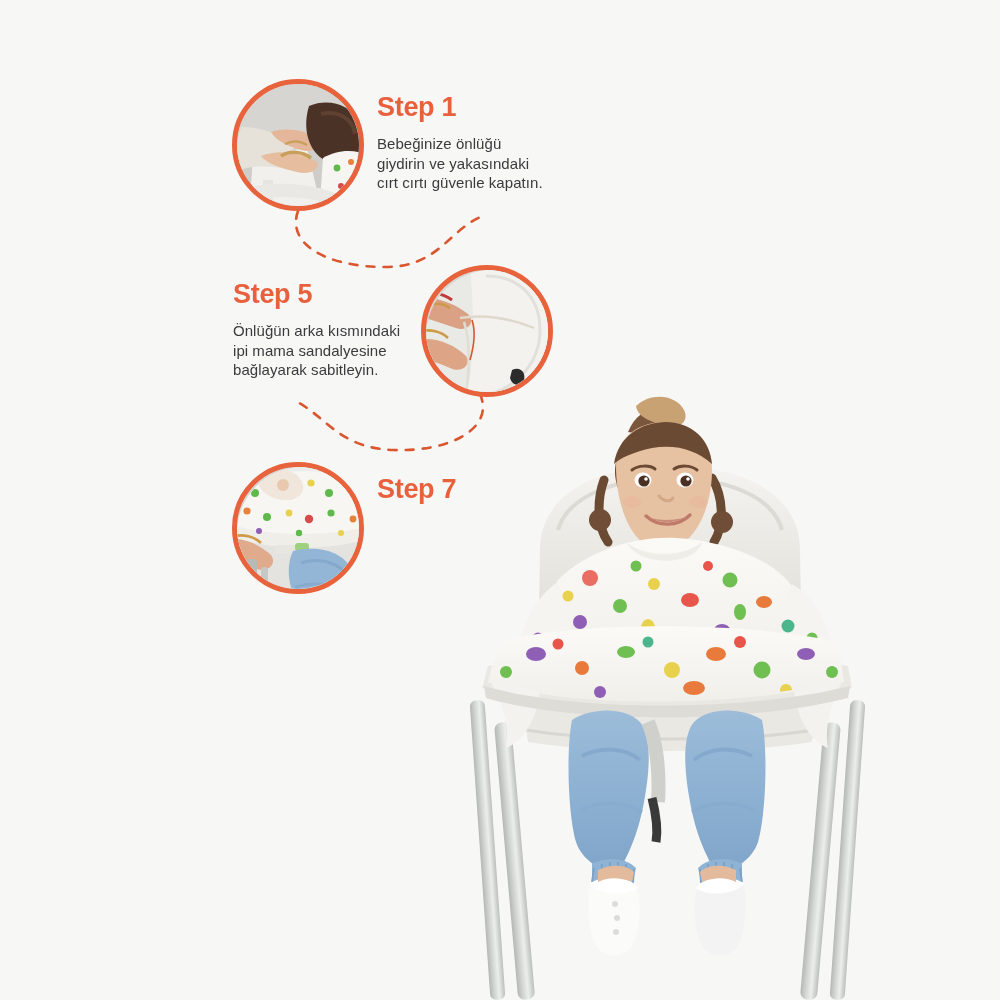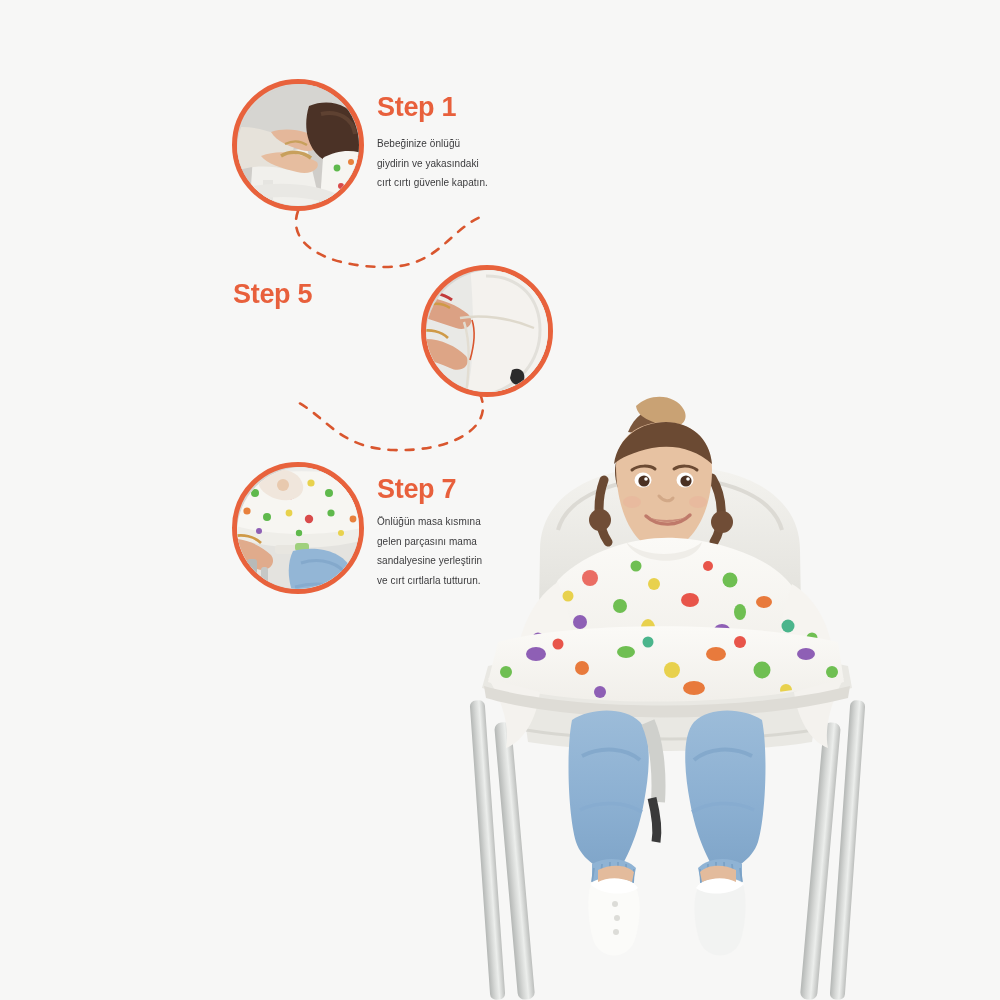--- a/index.html
+++ b/index.html
@@ -43,21 +43,21 @@
     position: absolute;
     color: #e8603c;
     font-size: 27px;
     font-weight: bold;
     letter-spacing: -0.3px;
     white-space: nowrap;
   }
   .step-body {
     position: absolute;
     color: #3b3b3d;
-    font-size: 10px;
+    font-size: 15px;
     line-height: 19.5px;
     letter-spacing: 0.05px;
     white-space: pre-line;
   }
 
   
   .connector {
     position: absolute;
     pointer-events: none;
   }
@@ -165,20 +165,23 @@
           <path d="M34 48 C 56 44, 84 48, 108 58" stroke="#ded9cc" stroke-width="2.4" fill="none"></path>
           <path d="M38 52 C 44 70, 44 94, 40 124" stroke="#e2ddd2" stroke-width="2.4" fill="none"></path>
           <path d="M46 50 C 50 62, 48 76, 44 90" stroke="#d9562e" stroke-width="1.6" fill="none"></path>
 
           <path d="M86 100 C 94 96, 100 102, 98 110 C 96 118, 86 116, 84 108 Z" fill="#2b2b2b"></path>
         </g>
       </svg>
     </div>
   </div>
   <div class="step-title" style="left:233px; top:279px;">Step 5</div>
+  <div class="step-body" style="left:233px; top:321px; width:210px;">Önlüğün arka kısmındaki
+ipi mama sandalyesine
+bağlayarak sabitleyin.</div>
 
   <div class="step-photo" style="left:232px; top:462px;">
     <div class="ph">
       <svg viewBox="0 0 132 132" width="132" height="132">
         <defs>
           <clipPath id="c3">
               <circle cx="66" cy="66" r="66"></circle>
             </clipPath>
         </defs>
         <g clip-path="url(#c3)">
@@ -220,24 +223,20 @@
           <path d="M64 96 C 84 90, 104 96, 110 110" stroke="#84a9cc" stroke-width="3" fill="none"></path>
           <path d="M58 120 C 80 114, 102 118, 114 126" stroke="#86abce" stroke-width="3" fill="none"></path>
 
           <rect x="10" y="92" width="10" height="40" rx="3" fill="#b8bab8"></rect>
           <rect x="24" y="100" width="7" height="32" rx="3" fill="#c6c8c6"></rect>
         </g>
       </svg>
     </div>
   </div>
   <div class="step-title" style="left:377px; top:474px;">Step 7</div>
-  <div class="step-body" style="left:377px; top:512px; width:210px;">Önlüğün masa kısmına
-gelen parçasını mama
-sandalyesine yerleştirin
-ve cırt cırtlarla tutturun.</div>
 
   <div id="hero">
     <svg viewBox="0 0 460 630" width="460" height="630">
       <defs>
         <linearGradient id="legg" x1="0" y1="0" x2="1" y2="0">
           <stop offset="0%" stop-color="#b4b7b5"></stop>
           <stop offset="35%" stop-color="#d6d8d6"></stop>
           <stop offset="62%" stop-color="#eceeec"></stop>
           <stop offset="100%" stop-color="#bcbebc"></stop>
         </linearGradient>

